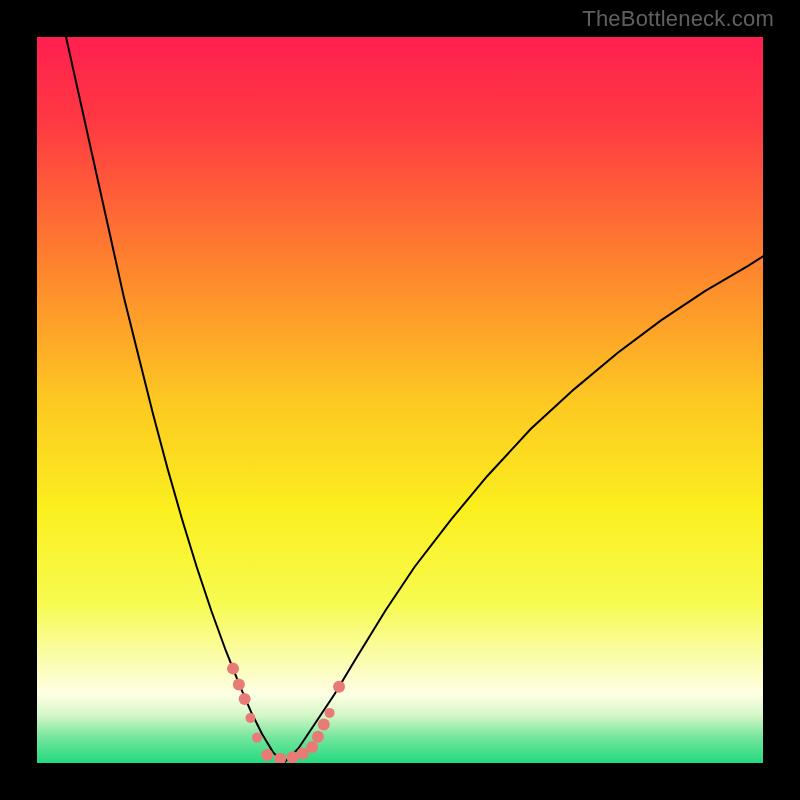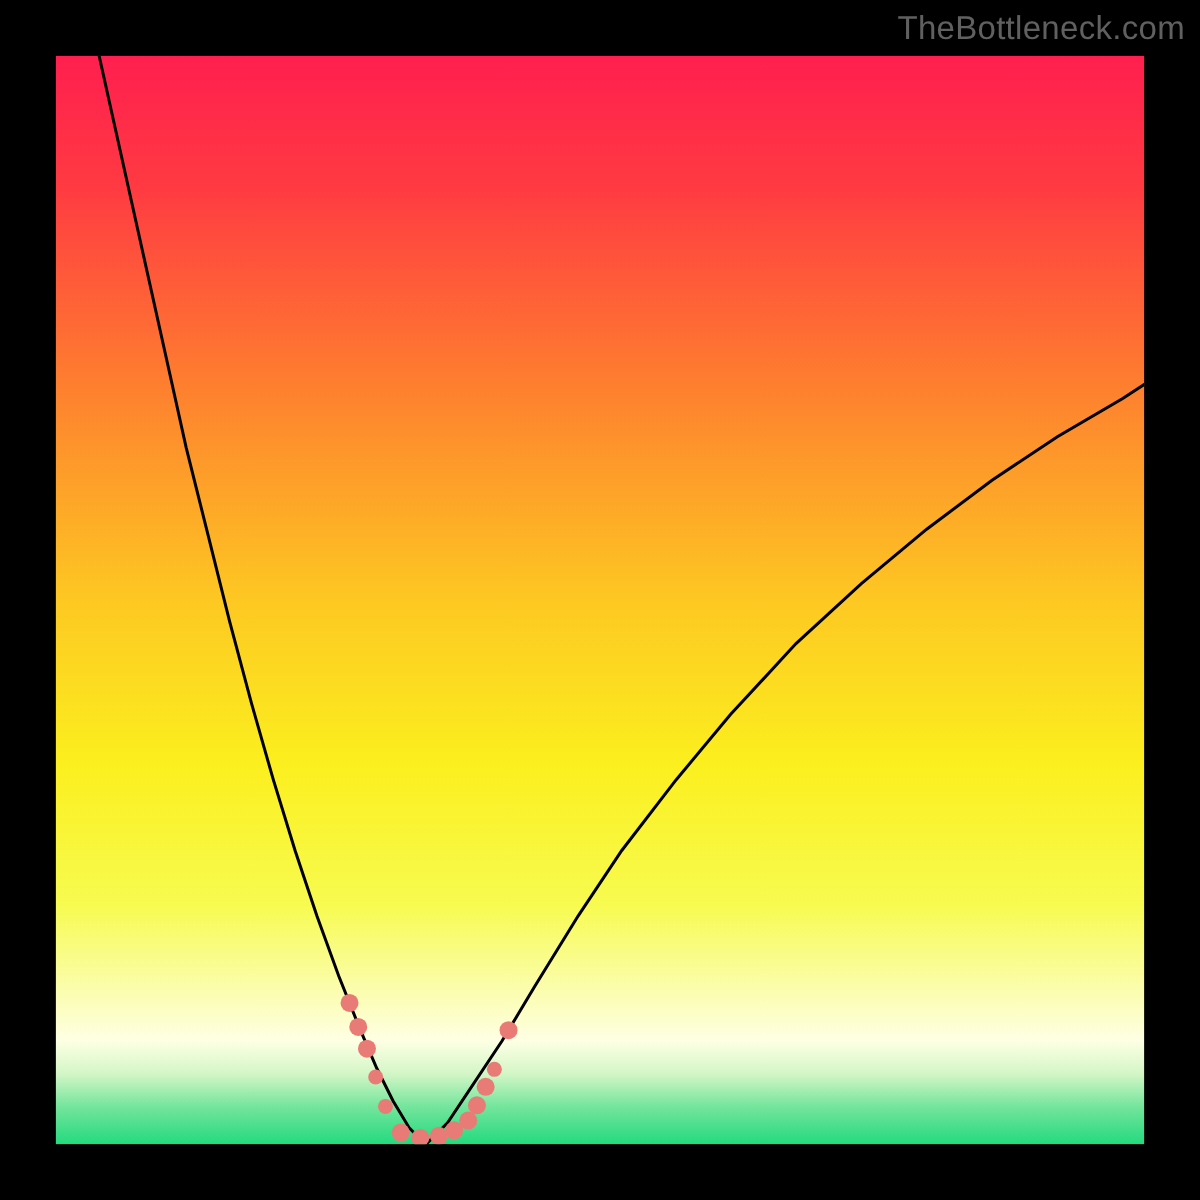--- a/index.html
+++ b/index.html
@@ -1,17 +1,17 @@
 <!DOCTYPE html>
 <html><head>
 <meta charset="utf-8">
 <style>
   * { margin: 0; padding: 0; box-sizing: border-box; }
   body { width: 800px; height: 800px; background: #000; position: relative; font-family: Arial, sans-serif; overflow: hidden; }
-  .watermark { position: absolute; top: 6px; right: 10px; color: #606060; font-size: 22px; font-weight: 500; z-index: 10; letter-spacing: 0.2px; margin-left: 28px; }
+  .watermark { position: absolute; top: 6px; right: 26px; color: #606060; font-size: 22px; font-weight: 500; z-index: 10; letter-spacing: 0.2px; margin-left: 28px; }
   .outer-frame { position: absolute; top: 0; left: 0; width: 800px; height: 800px; background: #000; }
   .plot-area { position: absolute; top: 37px; left: 37px; width: 726px; height: 726px; overflow: hidden; }
   .gradient-bg { position: absolute; top: 0; left: 0; width: 100%; height: 100%; }
   svg.curves { position: absolute; top: 0; left: 0; width: 100%; height: 100%; }
 </style>
 </head>
 <body>
 
 <div class="outer-frame">
   <div class="plot-area">

